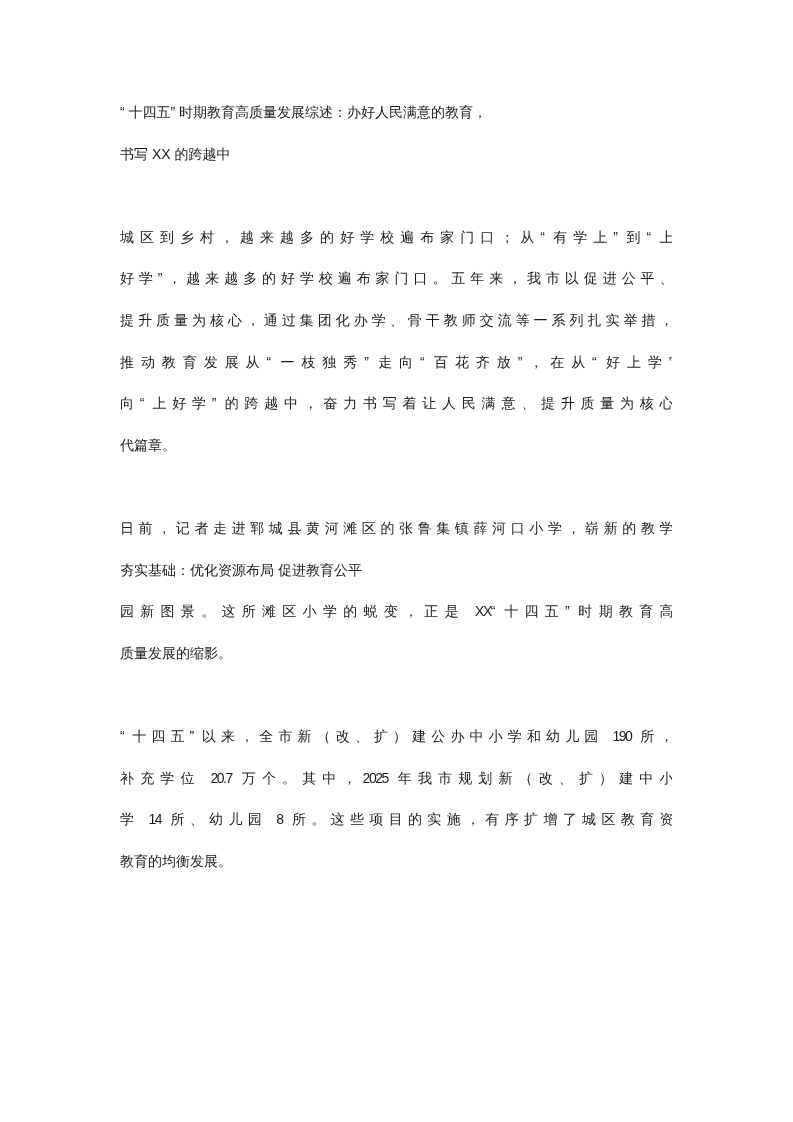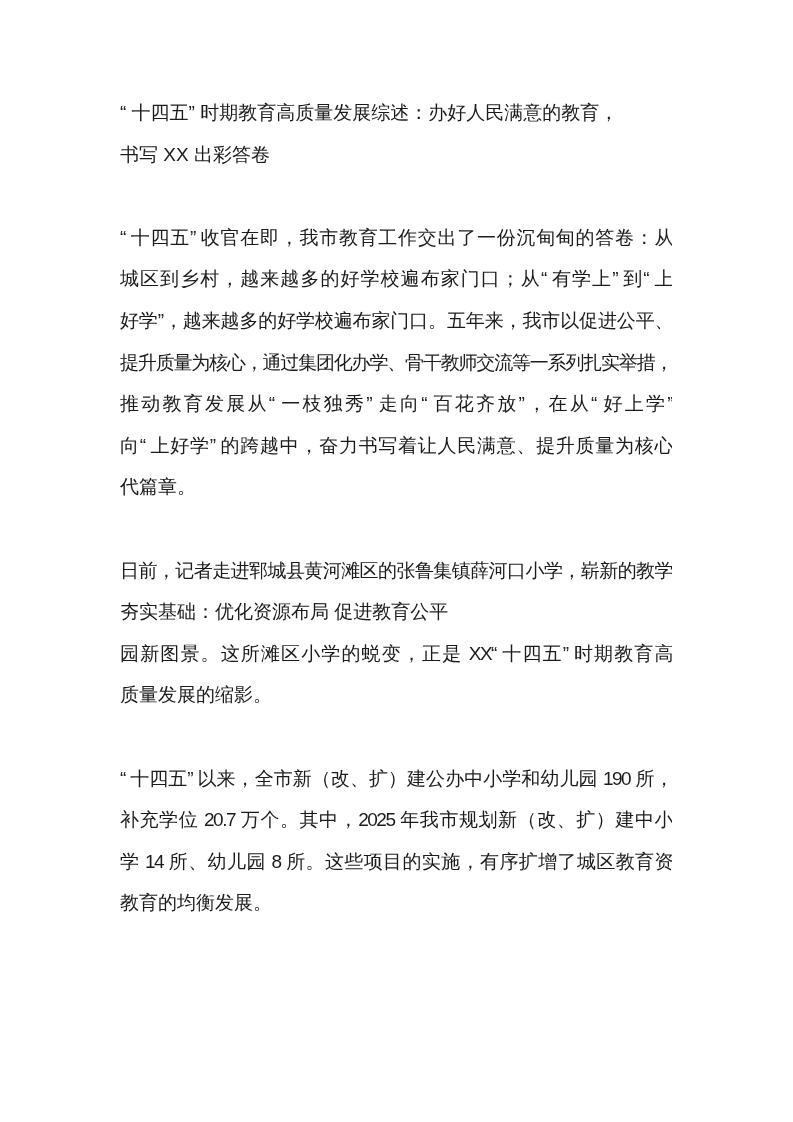--- a/index.html
+++ b/index.html
@@ -17,46 +17,45 @@
   }
   .text-column {
     position: absolute;
     left: 120px;
     top: 92px;
     width: 552px;
   }
   .ln {
     height: 41.6px;
     line-height: 41.6px;
-    font-size: 19px;
+    font-size: 14px;
     white-space: nowrap;
     text-align: left;
   }
   
   .ln.j {
     white-space: normal;
     overflow: hidden;
     text-align: justify;
     text-align-last: justify;
     text-justify: inter-character;
     letter-spacing: -1.5px;
   }
   .ln.blank {  }
 </style>
 </head>
 <body>
 
 <div class="text-column">
 
   <div class="ln">“ 十四五” 时期教育高质量发展综述：办好人民满意的教育，</div>
-  <div class="ln">书写 XX 出彩答卷</div>
+  <div class="ln">书写 XX 的跨越中</div>
 
   <div class="ln blank"></div>
 
-  <div class="ln j">“ 十四五” 收官在即，我市教育工作交出了一份沉甸甸的答卷：从</div>
   <div class="ln j">城区到乡村，越来越多的好学校遍布家门口；从“ 有学上” 到“ 上</div>
   <div class="ln j">好学”，越来越多的好学校遍布家门口。五年来，我市以促进公平、</div>
   <div class="ln j">提升质量为核心，通过集团化办学、骨干教师交流等一系列扎实举措，</div>
   <div class="ln j">推动教育发展从“ 一枝独秀” 走向“ 百花齐放”，在从“ 好上学”</div>
   <div class="ln j">向“ 上好学” 的跨越中，奋力书写着让人民满意、提升质量为核心</div>
   <div class="ln">代篇章。</div>
 
   <div class="ln blank"></div>
 
   <div class="ln j">日前，记者走进郓城县黄河滩区的张鲁集镇薛河口小学，崭新的教学</div>

